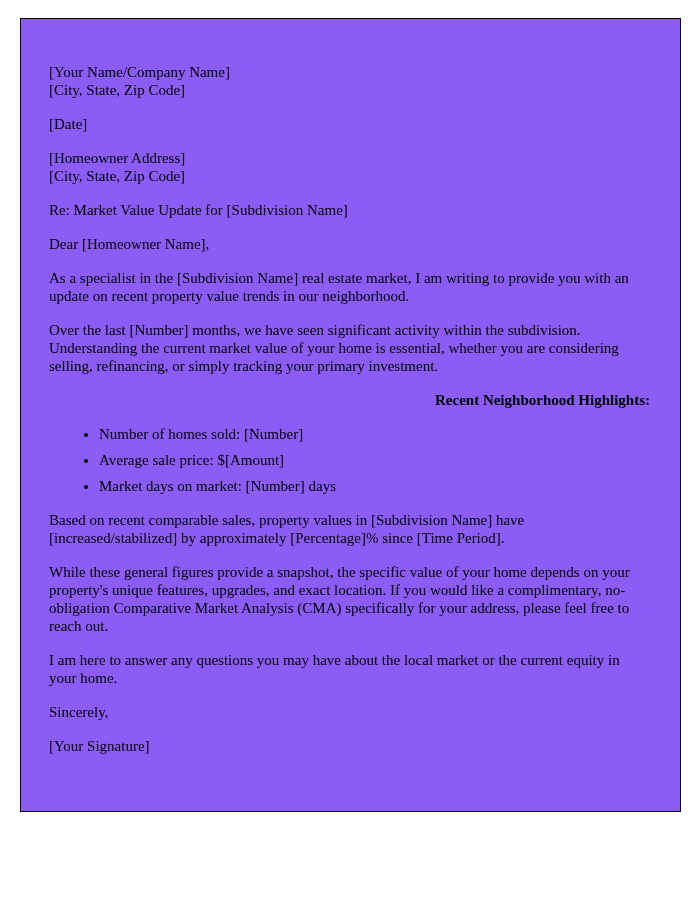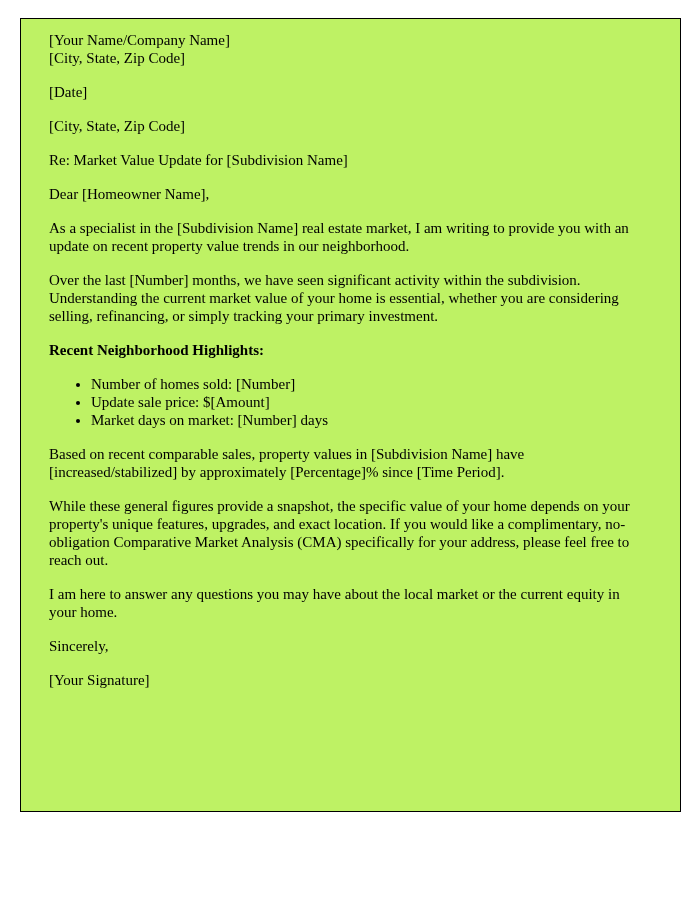--- a/index.html
+++ b/index.html
@@ -11,61 +11,62 @@
     color: #000000;
     font-family: "Liberation Serif", "DejaVu Serif", serif;
   }
   .page {
     position: absolute;
     left: 20px;
     top: 18px;
     width: 661px;
     height: 794px;
     border: 1px solid #000000;
-    padding: 12px 30px 0 28px;
+    padding: 44px 30px 0 28px;
     font-size: 15px;
     line-height: 18px;
     overflow: hidden;
-    background: #bef264;
+    background: #8b5cf6;
   }
   .block { margin: 0 0 16px 0; }
   .line { margin: 0; }
-  .heading { font-weight: bold; }
+  .heading { font-weight: bold; text-align: right; }
   ul.bullets { margin: 0 0 16px 0; padding: 0 0 0 42px; list-style-type: disc; }
-  ul.bullets li { margin: 0; padding: 0; }
+  ul.bullets li { margin: 8px; padding: 0; }
 </style>
 </head>
 <body>
 
 <div class="page">
 
   <div class="block">
     <div class="line">[Your Name/Company Name]</div>
     <div class="line">[City, State, Zip Code]</div>
   </div>
 
   <div class="block">[Date]</div>
 
   <div class="block">
+    <div class="line">[Homeowner Address]</div>
     <div class="line">[City, State, Zip Code]</div>
   </div>
 
   <div class="block">Re: Market Value Update for [Subdivision Name]</div>
 
   <div class="block">Dear [Homeowner Name],</div>
 
   <p class="block">As a specialist in the [Subdivision Name] real estate market, I am writing to provide you with an update on recent property value trends in our neighborhood.</p>
 
   <p class="block">Over the last [Number] months, we have seen significant activity within the subdivision. Understanding the current market value of your home is essential, whether you are considering selling, refinancing, or simply tracking your primary investment.</p>
 
   <div class="block heading">Recent Neighborhood Highlights:</div>
 
   <ul class="bullets">
     <li>Number of homes sold: [Number]</li>
-    <li>Update sale price: $[Amount]</li>
+    <li>Average sale price: $[Amount]</li>
     <li>Market days on market: [Number] days</li>
   </ul>
 
   <p class="block">Based on recent comparable sales, property values in [Subdivision Name] have [increased/stabilized] by approximately [Percentage]% since [Time Period].</p>
 
   <p class="block">While these general figures provide a snapshot, the specific value of your home depends on your property's unique features, upgrades, and exact location. If you would like a complimentary, no-obligation Comparative Market Analysis (CMA) specifically for your address, please feel free to reach out.</p>
 
   <p class="block">I am here to answer any questions you may have about the local market or the current equity in your home.</p>
 
   <div class="block">Sincerely,</div>

